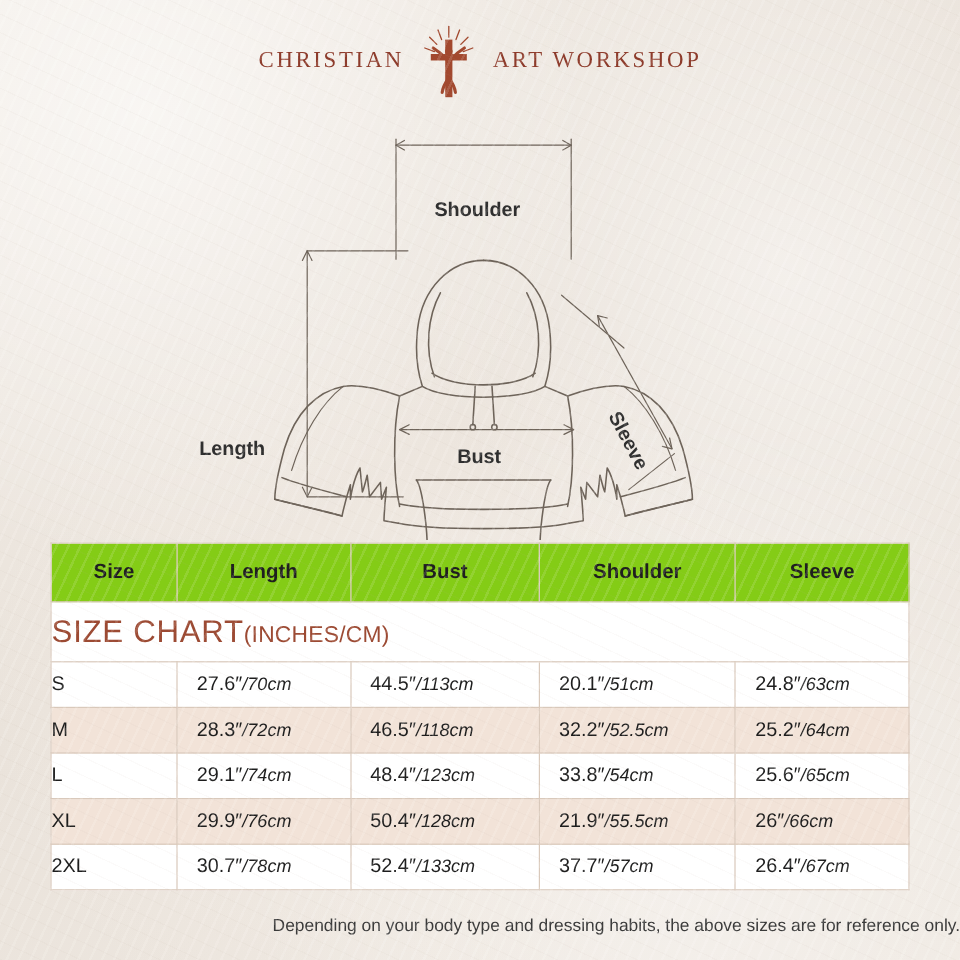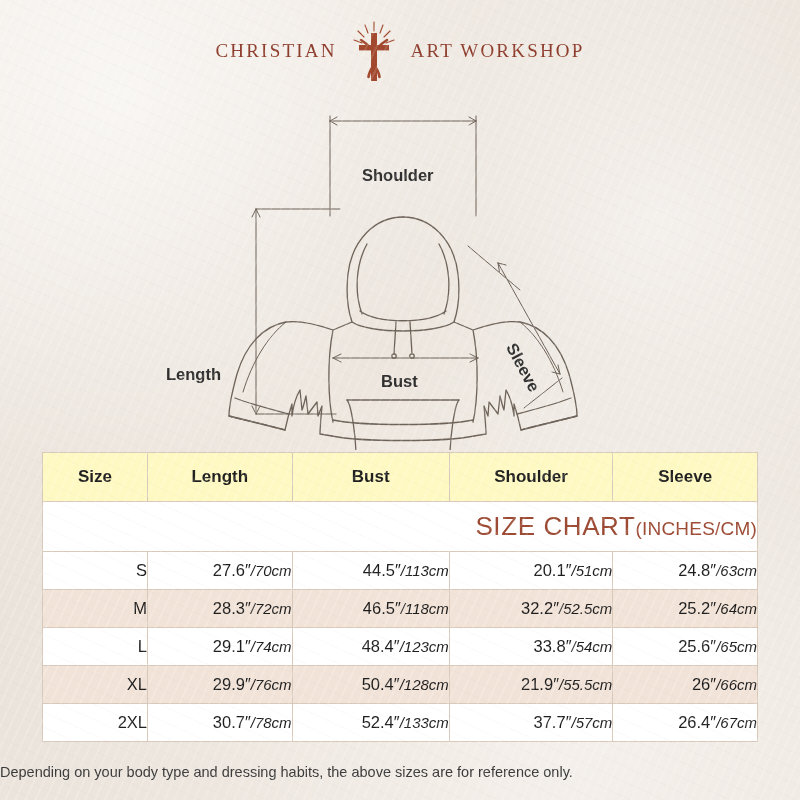--- a/index.html
+++ b/index.html
@@ -111,45 +111,45 @@
     white-space: nowrap;
   }
   .chart-title .unit {
     font-size: 19px;
     letter-spacing: .2px;
   }
   .chart th, .chart td {
     border: 1px solid #d9c9bb;
   }
   .chart thead th {
-    background: #fef9c3;
+    background: #84cc16;
     font-size: 17px;
     color: #1f1f1f;
     font-weight: 700;
     padding: 14px 0;
     text-align: center;
   }
   .chart thead th.col-size { width: 104px; }
   .chart tbody td {
-    text-align: right;
+    text-align: left;
     font-size: 16.5px;
     color: #1d1d1d;
     padding: 9px 0;
   }
   .chart tbody tr:nth-child(odd) td { background: #ffffff; }
   .chart tbody tr:nth-child(even) td { background: #f2e3d8; }
   .chart tbody td.size-cell { font-size: 16.5px; }
   .val .in { letter-spacing: 0; margin-left: 16px; }
   .val .cm { font-size: 15px; font-style: italic; }
 
   .footnote {
     position: absolute;
     left: 0; right: 0;
     top: 764px;
-    text-align: left;
+    text-align: right;
     font-size: 14.5px;
     color: #3a3a3a;
     font-family: "Liberation Sans", sans-serif;
   }
 </style>
 </head>
 <body>
 
 <div class="page">
 

